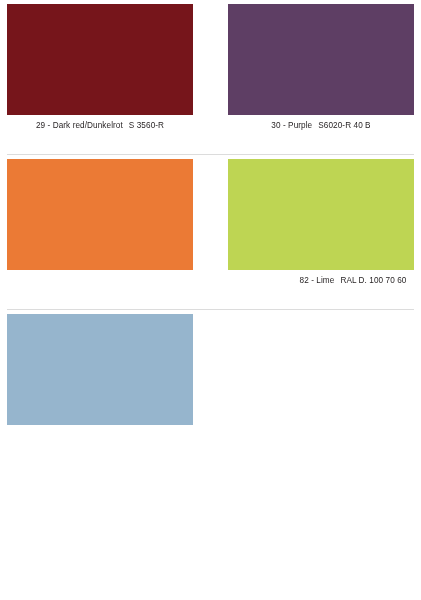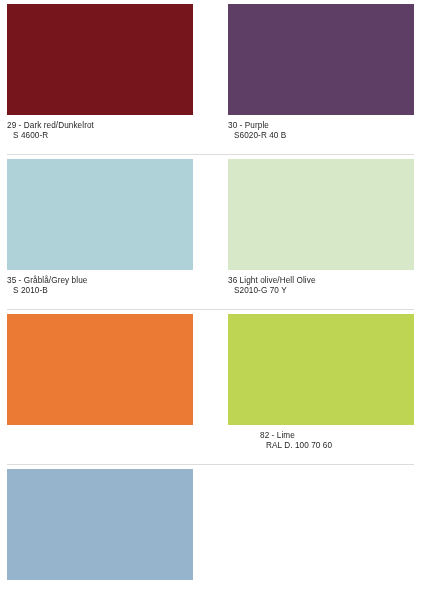--- a/index.html
+++ b/index.html
@@ -49,30 +49,29 @@
   .swatch-cell.col-right { left: 228px; }
 
   .swatch-chip {
     width: 186px;
     height: 111px;
     display: block;
   }
 
   .swatch-caption {
     display: flex;
-    justify-content: space-between;
+    justify-content: center;
     align-items: baseline;
     width: 186px;
     margin-top: 6px;
     font-size: 8.2px;
     line-height: 10px;
     color: #231f20;
     letter-spacing: 0.08px;
     white-space: nowrap;
-    flex-direction: column;
   }
 
   .swatch-name {
     text-align: left;
   }
 
   .swatch-code {
     text-align: right;
     padding-left: 6px;
   }
@@ -80,50 +79,33 @@
 </head>
 <body>
 
 <div id="swatch-sheet" style="background: rgb(255, 255, 255);">
 
   <div class="swatch-row">
     <div class="swatch-cell col-left">
       <div class="swatch-chip" style="background-color: rgb(118, 21, 27);"></div>
       <div class="swatch-caption" style="color: rgb(35, 31, 32);">
         <span class="swatch-name">29 - Dark red/Dunkelrot</span>
-        <span class="swatch-code">S 4600-R</span>
+        <span class="swatch-code">S 3560-R</span>
       </div>
     </div>
     <div class="swatch-cell col-right">
       <div class="swatch-chip" style="background-color: rgb(94, 62, 100);"></div>
       <div class="swatch-caption" style="color: rgb(35, 31, 32);">
         <span class="swatch-name">30 - Purple</span>
         <span class="swatch-code">S6020-R 40 B</span>
       </div>
     </div>
     <div class="row-divider" style="background: rgb(220, 220, 220);"></div>
   </div>
 
-  <div class="swatch-row">
-    <div class="swatch-cell col-left">
-      <div class="swatch-chip" style="background-color: rgb(175, 210, 216);"></div>
-      <div class="swatch-caption" style="color: rgb(35, 31, 32);">
-        <span class="swatch-name">35 - Gråblå/Grey blue</span>
-        <span class="swatch-code">S 2010-B</span>
-      </div>
-    </div>
-    <div class="swatch-cell col-right">
-      <div class="swatch-chip" style="background-color: rgb(215, 232, 200);"></div>
-      <div class="swatch-caption" style="color: rgb(35, 31, 32);">
-        <span class="swatch-name">36 Light olive/Hell Olive</span>
-        <span class="swatch-code">S2010-G 70 Y</span>
-      </div>
-    </div>
-    <div class="row-divider" style="background: rgb(220, 220, 220);"></div>
-  </div>
 
   <div class="swatch-row">
     <div class="swatch-cell col-left">
       <div class="swatch-chip" style="background-color: rgb(235, 122, 53);"></div>
     </div>
     <div class="swatch-cell col-right">
       <div class="swatch-chip" style="background-color: rgb(190, 213, 83);"></div>
       <div class="swatch-caption" style="color: rgb(35, 31, 32); margin-left: 32px;">
         <span class="swatch-name">82 - Lime</span>
         <span class="swatch-code">RAL D. 100 70 60</span>

